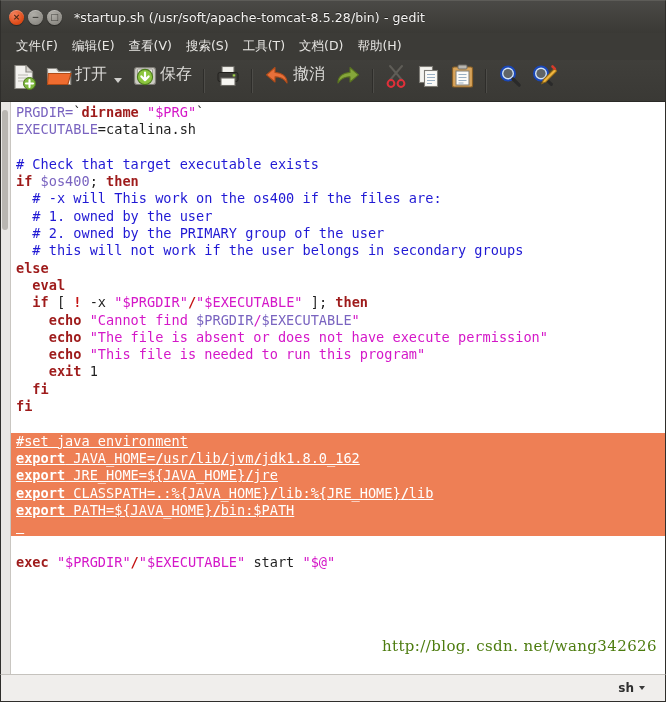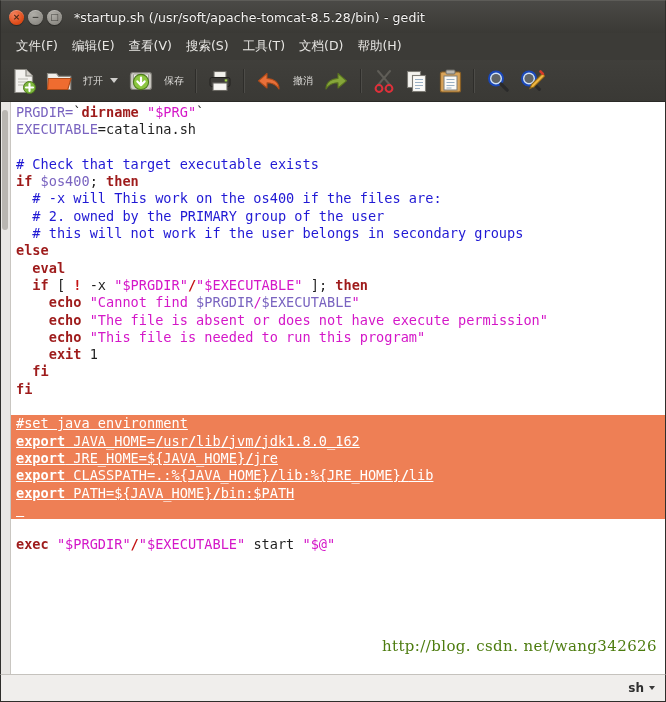--- a/index.html
+++ b/index.html
@@ -41,22 +41,22 @@
   .menuitem{color:#e8e7e4;font-size:12.5px;padding:3px 6px;border-radius:3px;white-space:nowrap;}
 
   
   .toolbar{
     height:41px;min-height:41px;display:flex;align-items:center;
     background:linear-gradient(to bottom,#403f3b 0%,#3a3935 100%);
     border-bottom:1px solid #2b2a27;
     border-left:1px solid #2f2e2b;border-right:1px solid #2f2e2b;
     padding-left:6px;
   }
-  .tbtn{display:flex;align-items:center;gap:11px;padding:2px 5px;height:34px;
-        border-radius:3px;color:#dcdbd8;font-size:10px;}
+  .tbtn{display:flex;gap:3px;padding:2px 5px;height:34px;
+        border-radius:3px;color:#dcdbd8;font-size:16px;}
   .tsep{width:1px;height:24px;background:#2e2d2a;border-right:1px solid #4d4c48;margin:0 6px;}
   .caret{width:0;height:0;border-left:4px solid transparent;border-right:4px solid transparent;
          border-top:5px solid #cfcecb;margin:0 6px 0 2px;}
 
   
   .ico{display:block;}
 
   
   .tabbar{
     height:30px;min-height:30px;display:flex;align-items:flex-end;
@@ -93,21 +93,21 @@
   .watermark{position:absolute;right:8px;bottom:19px;color:#4d7c0f;font-size:15px;
              font-family:"DejaVu Serif","Liberation Serif",serif;letter-spacing:.4px;
              pointer-events:none;white-space:nowrap;}
 
   
   .statusbar{
     height:26px;min-height:26px;display:flex;align-items:center;justify-content:flex-end;
     background:#f0eeec;border-top:1px solid #c5c2bd;
     border-left:1px solid #2f2e2b;border-right:1px solid #2f2e2b;
     border-bottom:1px solid #2f2e2b;
-    padding-right:10px;color:#2f2f2f;font-size:12px;position:relative;
+    padding-right:20px;color:#2f2f2f;font-size:12px;position:relative;
   }
   .statusbar .lang{display:flex;align-items:center;gap:5px;font-weight:bold;}
   .scaret{width:0;height:0;border-left:3.5px solid transparent;border-right:3.5px solid transparent;
           border-top:4.5px solid #3a3a3a;}
 </style>
 </head>
 <body>
 
 <div id="app">
 
@@ -268,20 +268,21 @@
     <div class="vscroll">
       <div class="vthumb"></div>
     </div>
     <div class="editor" id="code">
         <div class="line"><span class="var">PRGDIR=</span><span class="plain">`</span><span class="kw">dirname</span><span class="plain"> </span><span class="str">"$PRG"</span><span class="plain">`</span></div>
         <div class="line"><span class="var">EXECUTABLE</span><span class="plain">=catalina.sh</span></div>
         <div class="line">&nbsp;</div>
         <div class="line"><span class="cmt"># Check that target executable exists</span></div>
         <div class="line"><span class="kw">if</span><span class="plain"> </span><span class="var">$os400</span><span class="plain">; </span><span class="kw">then</span></div>
         <div class="line"><span class="cmt">  # -x will This work on the os400 if the files are:</span></div>
+        <div class="line"><span class="cmt">  # 1. owned by the user</span></div>
         <div class="line"><span class="cmt">  # 2. owned by the PRIMARY group of the user</span></div>
         <div class="line"><span class="cmt">  # this will not work if the user belongs in secondary groups</span></div>
         <div class="line"><span class="kw">else</span></div>
         <div class="line"><span class="kw">  eval</span></div>
         <div class="line"><span class="kw">  if</span><span class="plain"> [ </span><span class="op">!</span><span class="plain"> -x </span><span class="str">"$PRGDIR"</span><span class="op">/</span><span class="str">"$EXECUTABLE"</span><span class="plain"> ]; </span><span class="kw">then</span></div>
         <div class="line"><span class="kw">    echo</span><span class="plain"> </span><span class="str">"Cannot find </span><span class="var">$PRGDIR</span><span class="str">/</span><span class="var">$EXECUTABLE</span><span class="str">"</span></div>
         <div class="line"><span class="kw">    echo</span><span class="plain"> </span><span class="str">"The file is absent or does not have execute permission"</span></div>
         <div class="line"><span class="kw">    echo</span><span class="plain"> </span><span class="str">"This file is needed to run this program"</span></div>
         <div class="line"><span class="kw">    exit</span><span class="plain"> </span><span class="num">1</span></div>
         <div class="line"><span class="kw">  fi</span></div>

